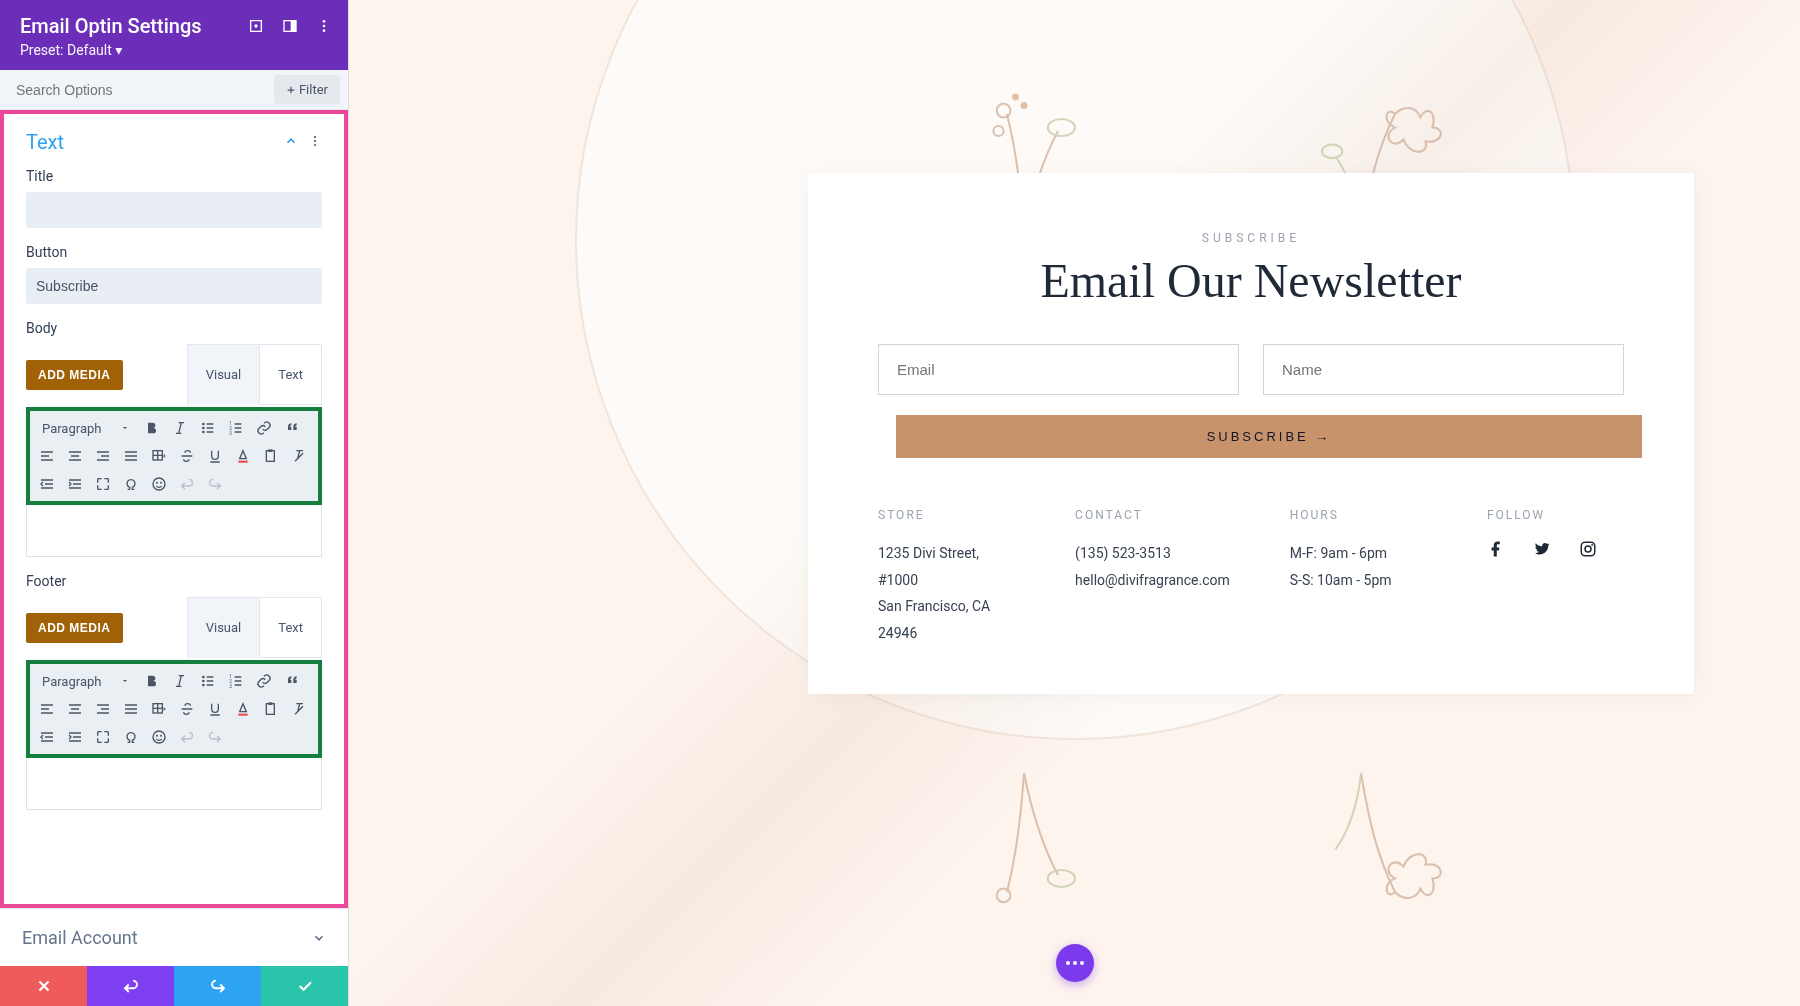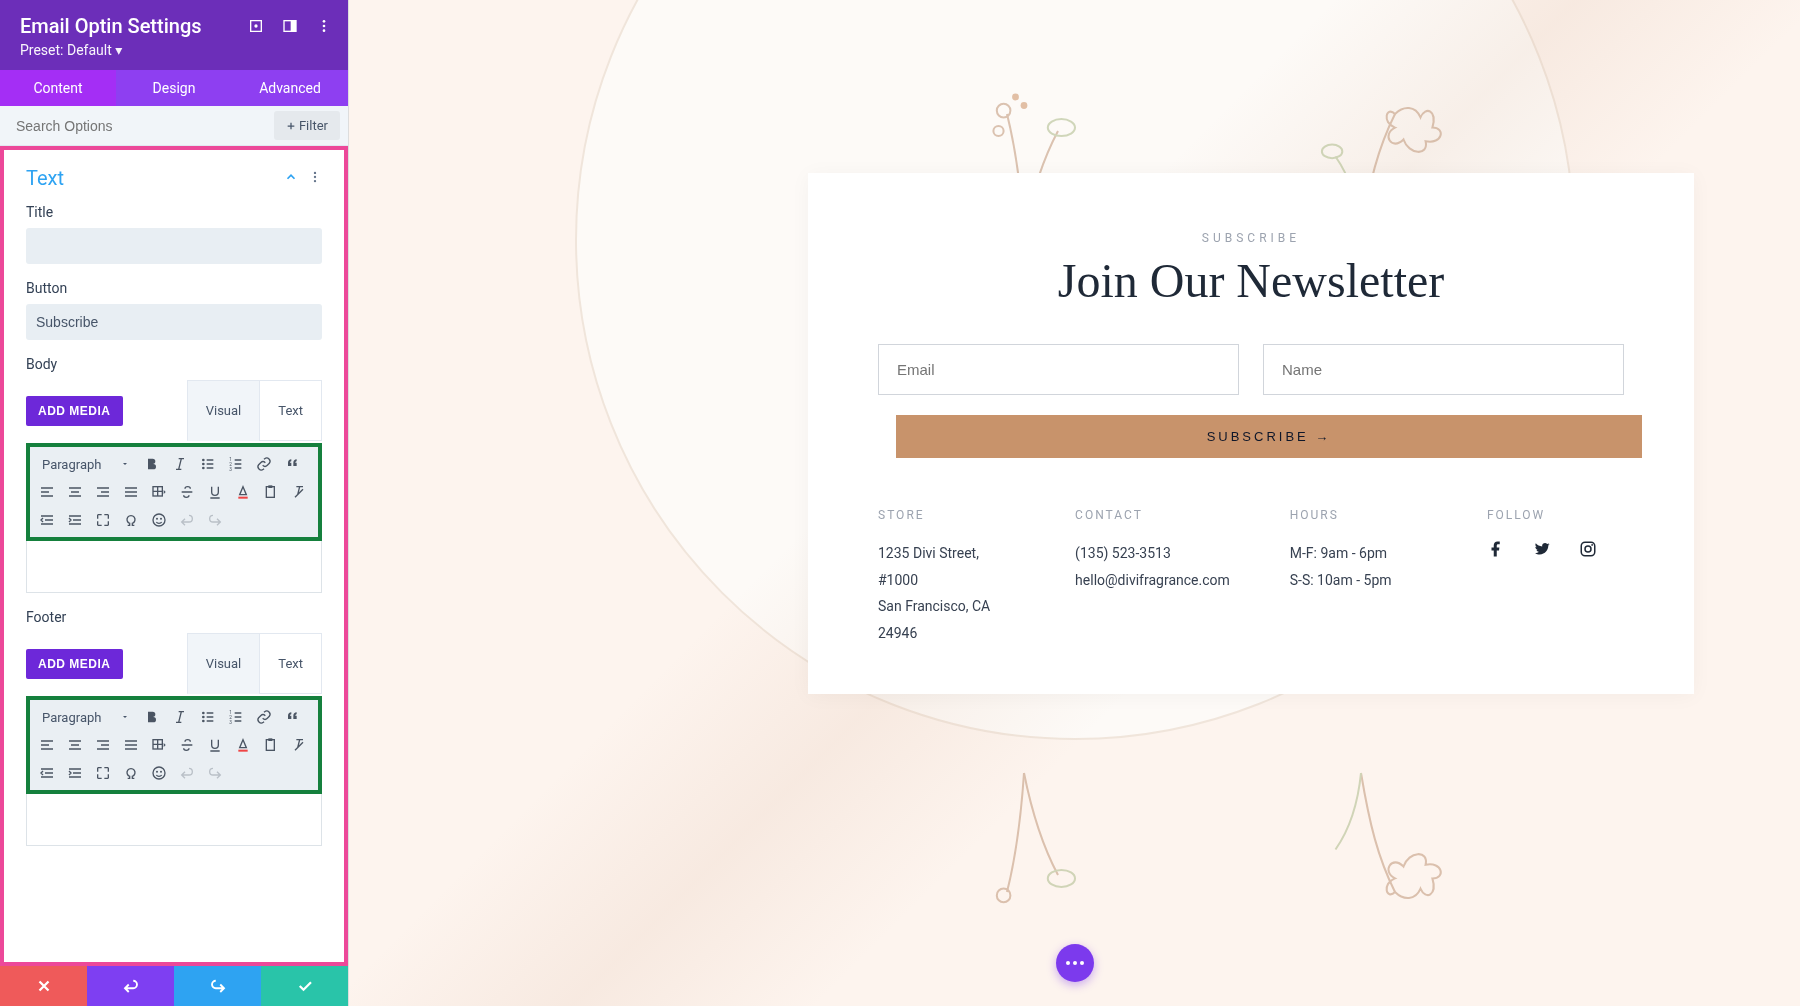--- a/index.html
+++ b/index.html
@@ -23,21 +23,21 @@
 
 .sb-body { flex: 1; overflow: auto; border: 4px solid #ec4899; border-top-width: 4px; }
 .section { padding: 16px 22px 10px; }
 .section-h { display: flex; align-items: center; justify-content: space-between; margin-bottom: 14px; }
 .section-title { font-size: 20px; color: #2ea3f2; font-weight: 400; }
 .section-h-icons { display: flex; gap: 10px; align-items: center; }
 .section-h-icons svg { width: 14px; height: 14px; fill: #64748b; cursor: pointer; }
 
 .field-label { font-size: 14px; color: #334155; margin-bottom: 8px; display: block; }
 .field-input { width: 100%; padding: 10px; background: #e8eef3; border: none; border-radius: 3px; font-size: 14px; color: #475569; margin-bottom: 16px; outline: none; }
-.media-btn { background: #6d28d9; color: #fff; border: none; padding: 8px 12px; font-size: 12px; font-weight: 600; letter-spacing: 0.5px; cursor: pointer; border-radius: 2px; }
+.media-btn { background: #a16207; color: #fff; border: none; padding: 8px 12px; font-size: 12px; font-weight: 600; letter-spacing: 0.5px; cursor: pointer; border-radius: 2px; }
 .editor-row1 { display: flex; align-items: center; justify-content: space-between; margin-bottom: 2px; }
 .mode-tabs { display: flex; }
 .mode-tab { padding: 22px 18px; font-size: 13px; color: #475569; border: 1px solid #e2e8f0; background: #fff; cursor: pointer; }
 .mode-tab.active { background: #f1f5f9; border-bottom-color: #f1f5f9; }
 .mode-tab:first-child { border-right: none; }
 
 .toolbar { background: #eaeff3; border: 4px solid #15803d; padding: 4px; display: flex; flex-wrap: wrap; gap: 2px; }
 .tbtn { width: 26px; height: 26px; display: flex; align-items: center; justify-content: center; cursor: pointer; border-radius: 2px; }
 .tbtn svg { width: 16px; height: 16px; fill: #4b5563; }
 .tbtn.dim svg { opacity: 0.3; }
@@ -102,25 +102,20 @@
               <rect x="3" y="4" width="18" height="16" fill="none" stroke="#fff" stroke-width="2"></rect>
               <rect x="13" y="4" width="8" height="16"></rect>
             </svg></span>
         <span><svg viewBox="0 0 24 24">
               <circle cx="12" cy="5" r="2"></circle>
               <circle cx="12" cy="12" r="2"></circle>
               <circle cx="12" cy="19" r="2"></circle>
             </svg></span>
       </div>
     </div>
-    <div class="sb-tabs">
-      <div class="sb-tab active">Content</div>
-      <div class="sb-tab">Design</div>
-      <div class="sb-tab">Advanced</div>
-    </div>
     <div class="sb-search">
       <input class="sb-search-input" placeholder="Search Options" style="">
       <div class="sb-filter">
         <svg viewBox="0 0 24 24">
             <path d="M12 4v16M4 12h16" stroke="#475569" stroke-width="3" fill="none"></path>
           </svg>
         <span>Filter</span>
       </div>
     </div>
 
@@ -433,20 +428,26 @@
           <div class="tbtn dim">
               <svg viewBox="0 0 24 24">
                 <path d="M15 10l5 5-5 5M20 15H9a5 5 0 010-10" stroke="#4b5563" stroke-width="2" fill="none"></path>
               </svg>
             </div>
         </div>
         <div class="editor-area"></div>
       </div>
     </div>
 
+    <div class="acct-sec">
+      <div class="acct-title">Email Account</div>
+      <svg viewBox="0 0 24 24">
+          <path d="M6 9l6 6 6-6" stroke="#64748b" stroke-width="3" fill="none"></path>
+        </svg>
+    </div>
 
     <div class="sb-footer">
       <div class="sbf-btn sbf-cancel">
           <svg viewBox="0 0 24 24">
             <path d="M6 6l12 12M18 6L6 18" stroke="#fff" stroke-width="3"></path>
           </svg>
         </div>
       <div class="sbf-btn sbf-undo">
           <svg viewBox="0 0 24 24">
             <path d="M9 10l-5 5 5 5M4 15h11a5 5 0 000-10" stroke="#fff" stroke-width="2.5" fill="none"></path>
@@ -498,21 +499,21 @@
     <div class="flora flora-br"><svg viewBox="0 0 100 100">
           <g fill="none" stroke="#c9a58b" stroke-width="1.2">
             <path d="M30 10 C35 40 40 60 50 80"></path>
             <path d="M50 80 C55 85 62 85 65 78 C68 85 75 82 72 72 C80 72 78 62 68 64 C70 55 58 56 55 65 C48 58 42 68 50 72 C42 75 45 85 50 80z"></path>
             <path d="M30 10 C28 30 22 45 15 55" stroke="#b9c49a"></path>
           </g>
         </svg></div>
 
     <div class="card">
       <div class="card-sub">SUBSCRIBE</div>
-      <div class="card-title">Join Our Newsletter</div>
+      <div class="card-title">Email Our Newsletter</div>
       <div class="form-row">
         <input class="form-input" placeholder="Email" style="">
         <input class="form-input" placeholder="Name" style="">
       </div>
       <button class="sub-btn">SUBSCRIBE →</button>
       <div class="cols">
         <div class="col">
           <div class="col-h">STORE</div>
           <div class="col-line">1235 Divi Street, #1000</div>
           <div class="col-line">San Francisco, CA 24946</div>

